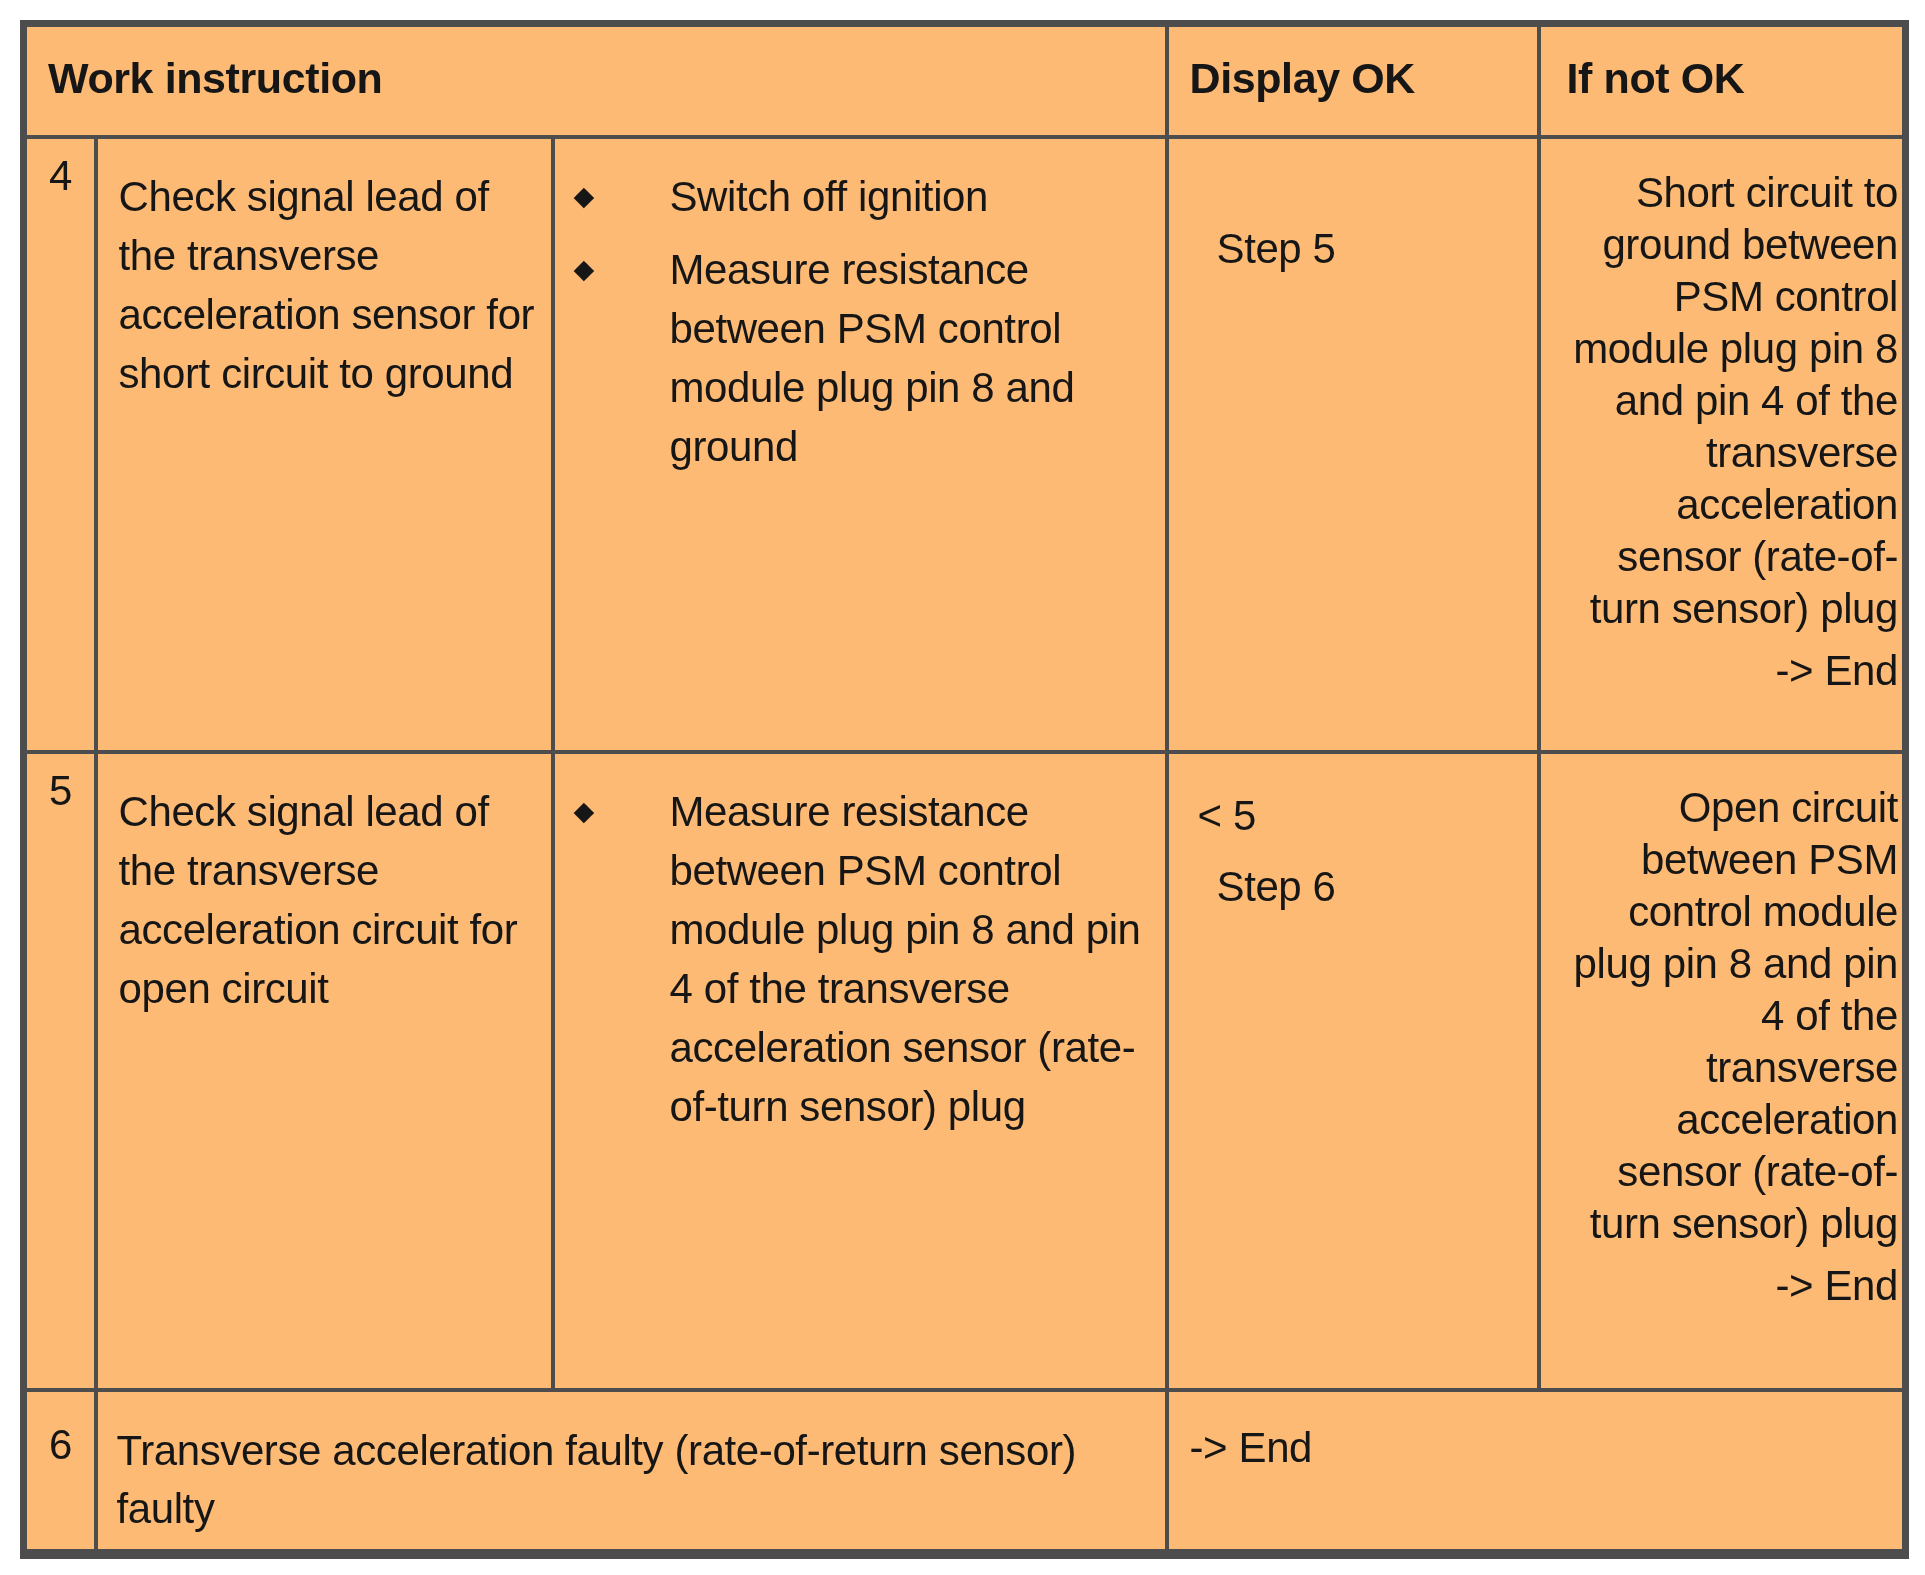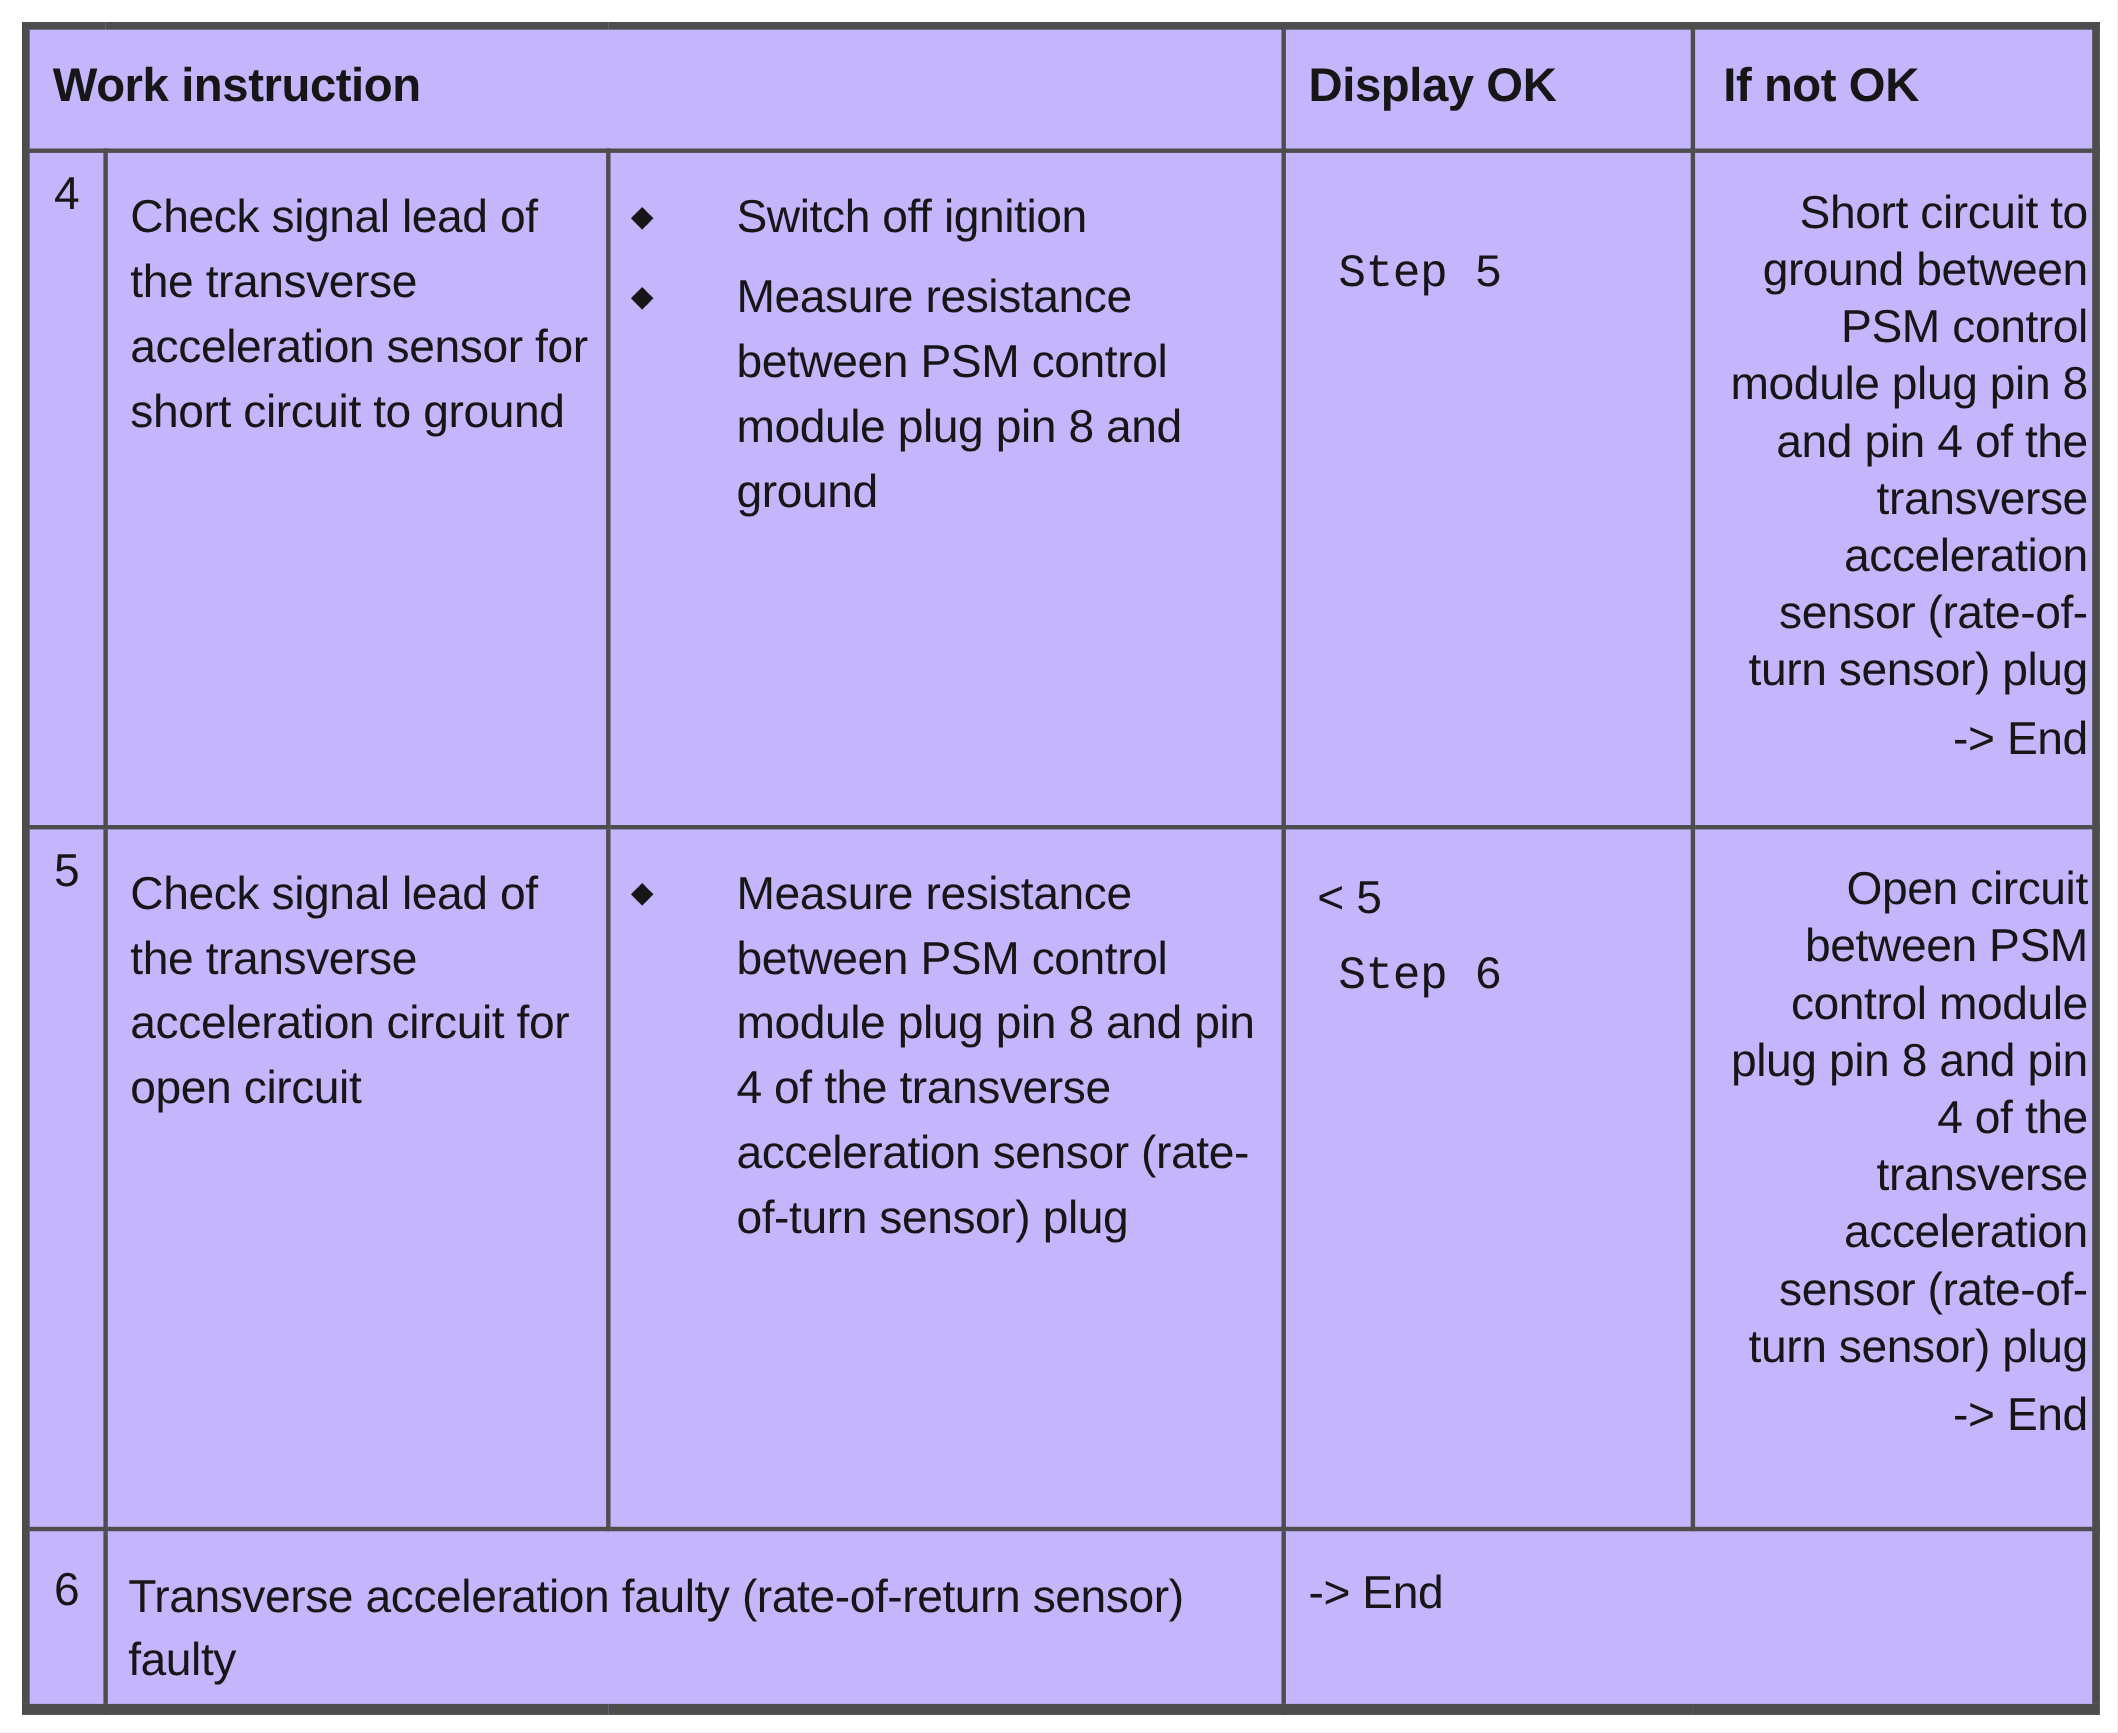--- a/index.html
+++ b/index.html
@@ -18,21 +18,21 @@
   }
   table.work-table {
     position: absolute;
     left: 20px;
     top: 20px;
     width: 1882px;
     border-collapse: collapse;
     table-layout: fixed;
     border: 7px solid #4d4d4d;
     border-bottom-width: 10px;
-    background: #c4b5fd;
+    background: #fdba74;
   }
   col.c-num   { width: 72px; }
   col.c-desc  { width: 457px; }
   col.c-act   { width: 614px; }
   col.c-disp  { width: 372px; }
   col.c-ifnot { width: 367px; }
 
   th, td {
     border: 4px solid #4d4d4d;
     vertical-align: top;
@@ -78,21 +78,21 @@
     font-size: 27px;
     line-height: 59px;
   }
   .action-text { flex: 1 1 auto; padding-right: 12px; }
 
   td.cell-display {
     padding: 36px 4px 0 29px;
     line-height: 52px;
   }
   tr.row-4 td.cell-display { padding-top: 84px; }
-  .step-ref { margin-left: 19px; font-family: Liberation Mono, monospace; }
+  .step-ref { margin-left: 19px; }
   .threshold + .step-ref { margin-top: 19px; }
   .step-ref, .threshold { display: block; }
 
   td.cell-ifnot {
     padding: 28px 4px 0 23px;
     line-height: 52px;
     text-align: right;
   }
   .end-marker { margin-top: 10px; }
 

